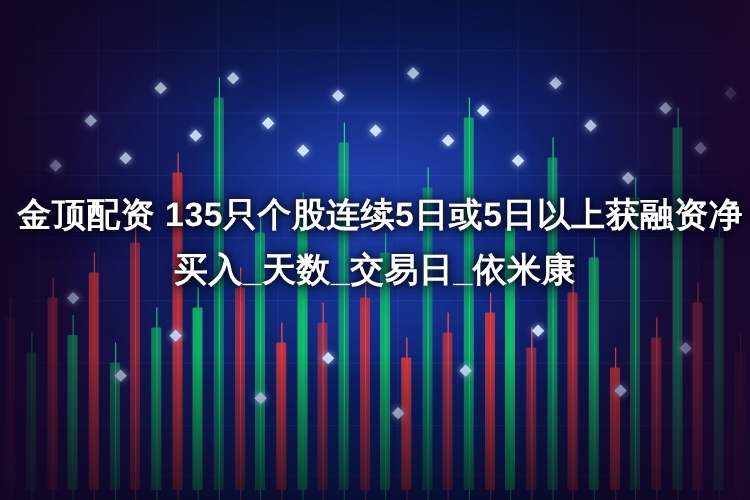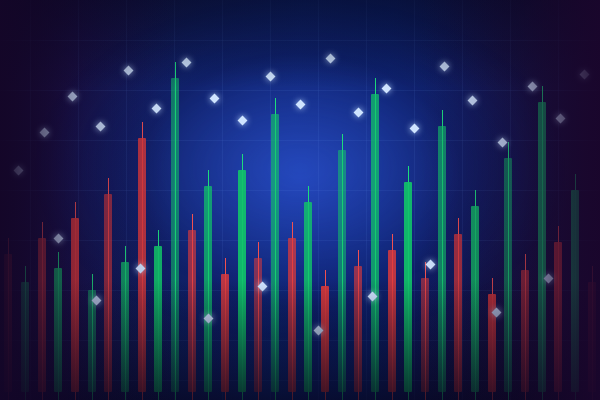--- a/index.html
+++ b/index.html
@@ -248,15 +248,17 @@
       <div class="node" style="left: 318px; top: 330px;"></div>
       <div class="node" style="left: 372px; top: 296px;"></div>
       <div class="node" style="left: 430px; top: 264px;"></div>
       <div class="node" style="left: 496px; top: 312px;"></div>
       <div class="node" style="left: 548px; top: 278px;"></div>
     </div>
 
   <div class="bg-vignette"></div>
 
   <div class="title-wrap">
+    <div class="title-line">金顶配资 135只个股连续5日或5日以上获融资净</div>
+    <div class="title-line second">买入_天数_交易日_依米康</div>
   </div>
 
 </div>
 
 </body></html>

